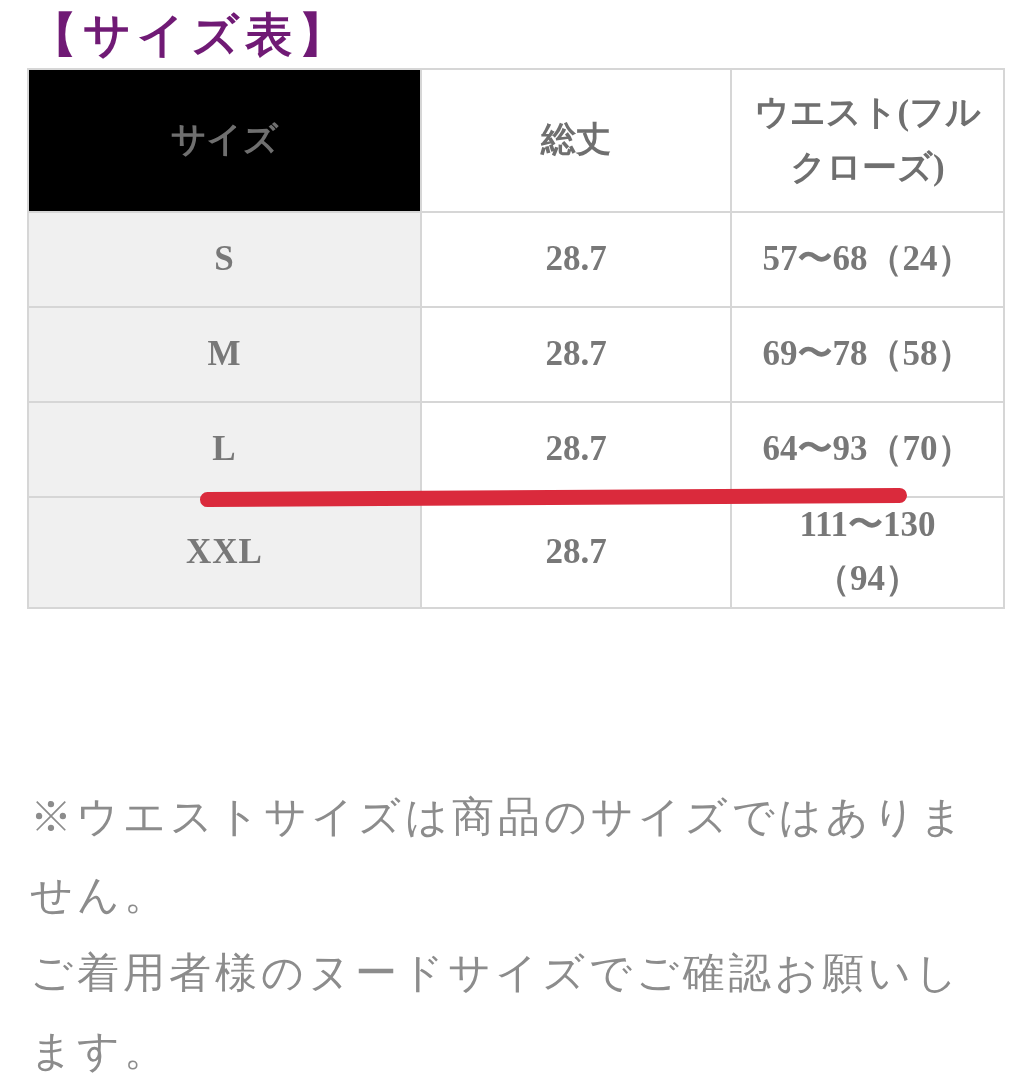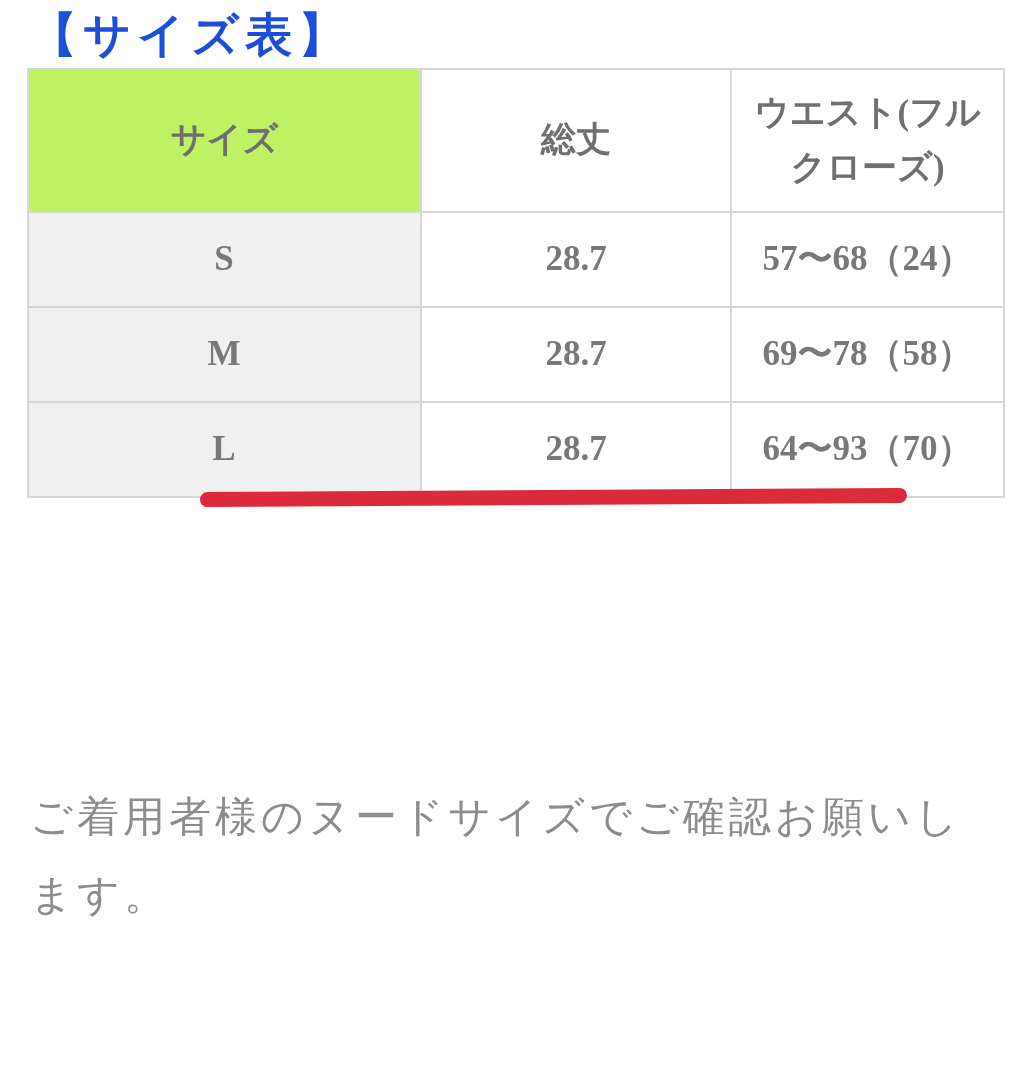--- a/index.html
+++ b/index.html
@@ -15,21 +15,21 @@
     font-family: "Liberation Serif", "DejaVu Serif", serif;
   }
   .page-title {
     position: absolute;
     left: 30px;
     top: 4px;
     margin: 0;
     font-size: 47px;
     font-weight: bold;
     letter-spacing: 6px;
-    color: #1d4ed8;
+    color: #701a75;
   }
   table.size-table {
     position: absolute;
     left: 27px;
     top: 68px;
     width: 976px;
     border-collapse: collapse;
     table-layout: fixed;
   }
   table.size-table th,
@@ -42,21 +42,21 @@
     font-weight: bold;
     padding: 0 18px;
     line-height: 1.55;
   }
   table.size-table col.c1 { width: 393px; }
   table.size-table col.c2 { width: 310px; }
   table.size-table col.c3 { width: 273px; }
   table.size-table thead tr { height: 143px; }
   table.size-table tbody tr { height: 95px; }
   table.size-table thead th { font-weight: bold; color: #6f6f6f; }
-  table.size-table .shaded { background: #bef264; }
+  table.size-table .shaded { background: #000000; }
   table.size-table tbody th {
     background: #f0f0f0;
     font-weight: bold;
     letter-spacing: 1px;
   }
   .red-underline {
     position: absolute;
     left: 200px;
     top: 490px;
     width: 707px;
@@ -104,20 +104,26 @@
     <tr>
       <th>M</th>
       <td>28.7</td>
       <td>69〜78（58）</td>
     </tr>
     <tr>
       <th>L</th>
       <td>28.7</td>
       <td>64〜93（70）</td>
     </tr>
+    <tr>
+      <th>XXL</th>
+      <td>28.7</td>
+      <td>111〜130（94）</td>
+    </tr>
   </tbody>
 </table>
 
 <div class="red-underline"></div>
 
 <div class="notes">
+  <p>※ウエストサイズは商品のサイズではありません。</p>
   <p>ご着用者様のヌードサイズでご確認お願いします。</p>
 </div>
 
 </body></html>

